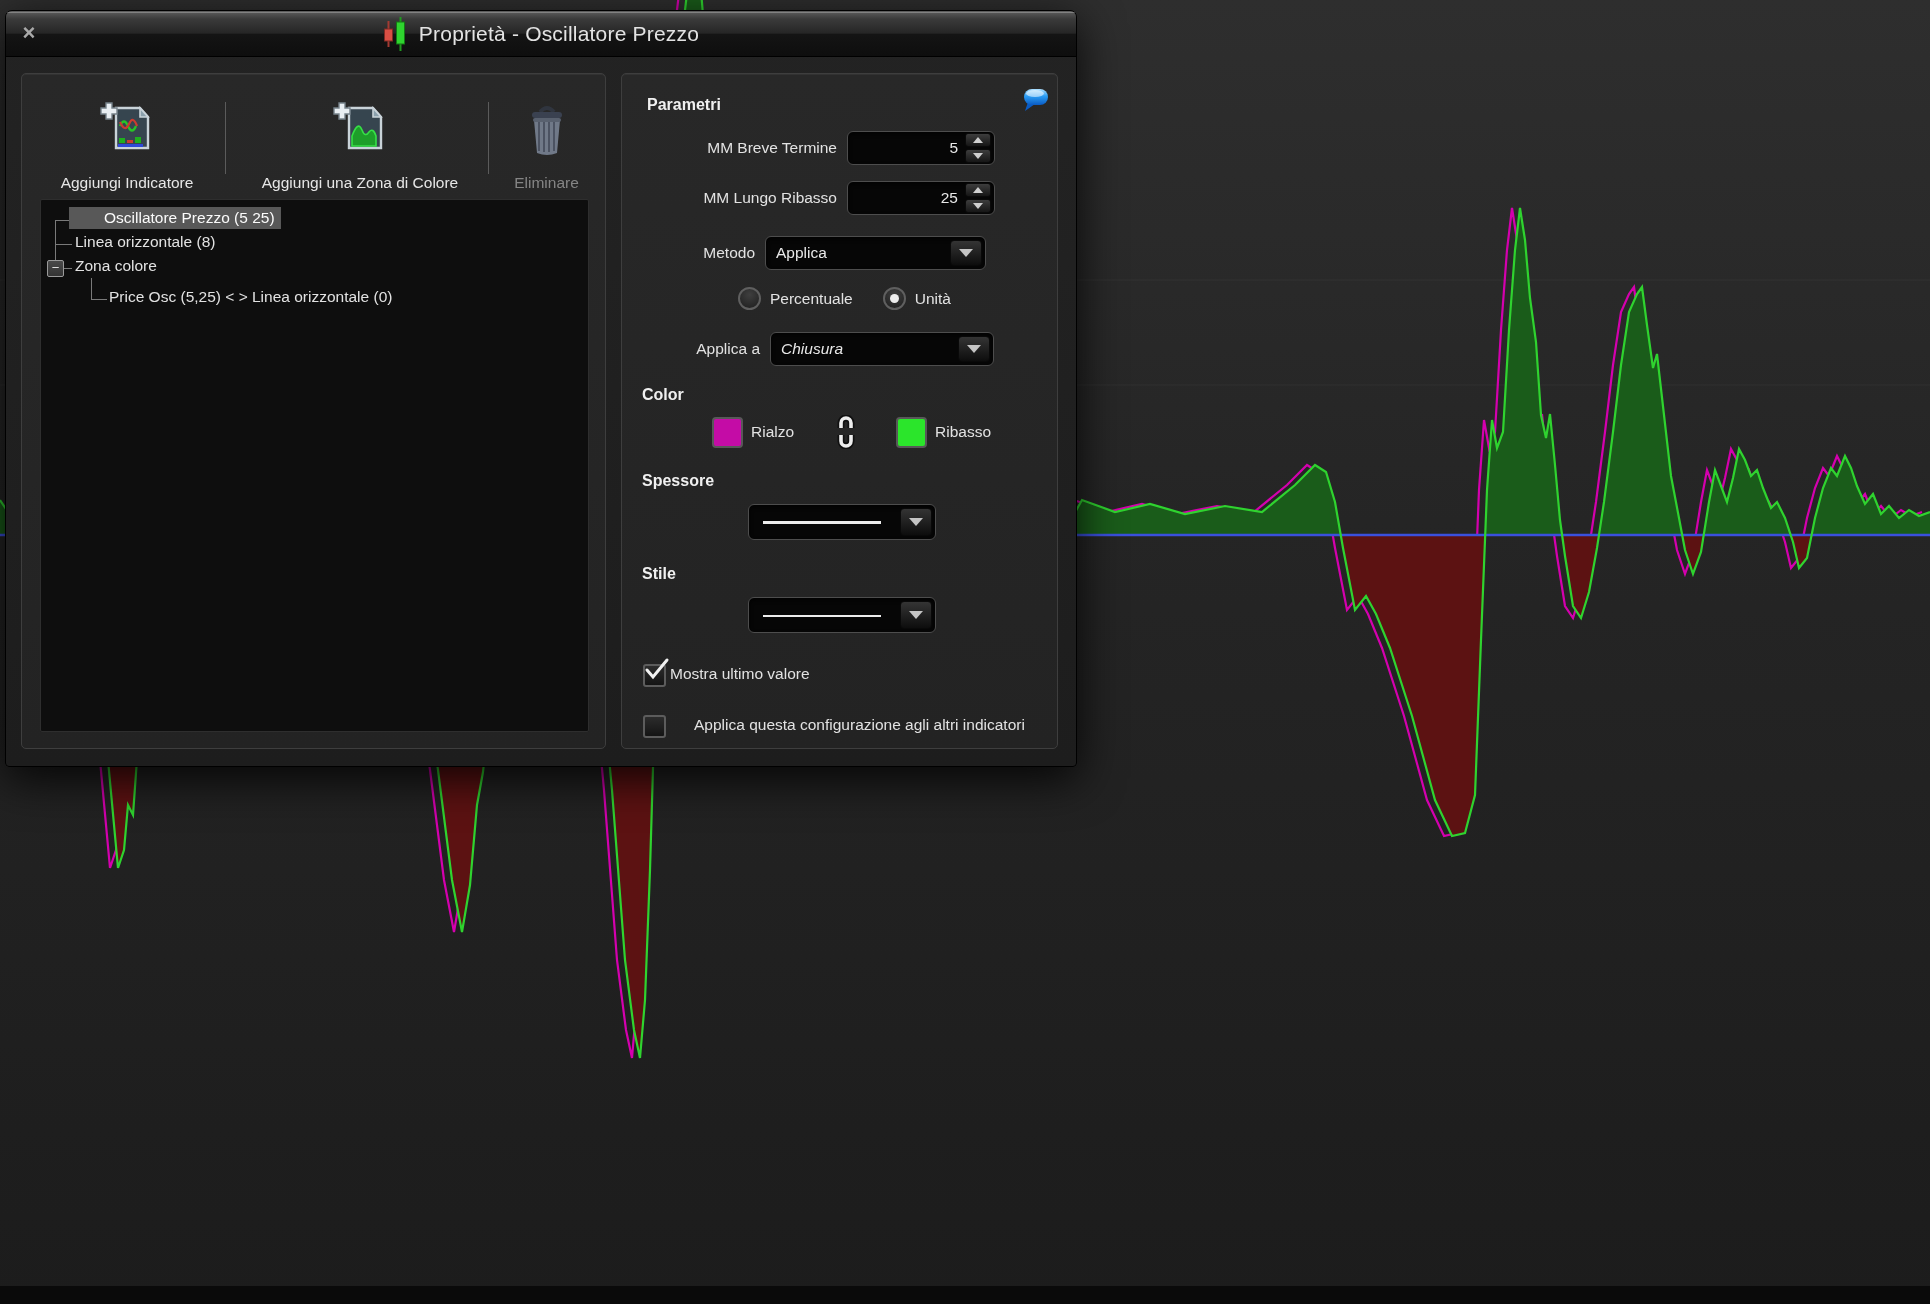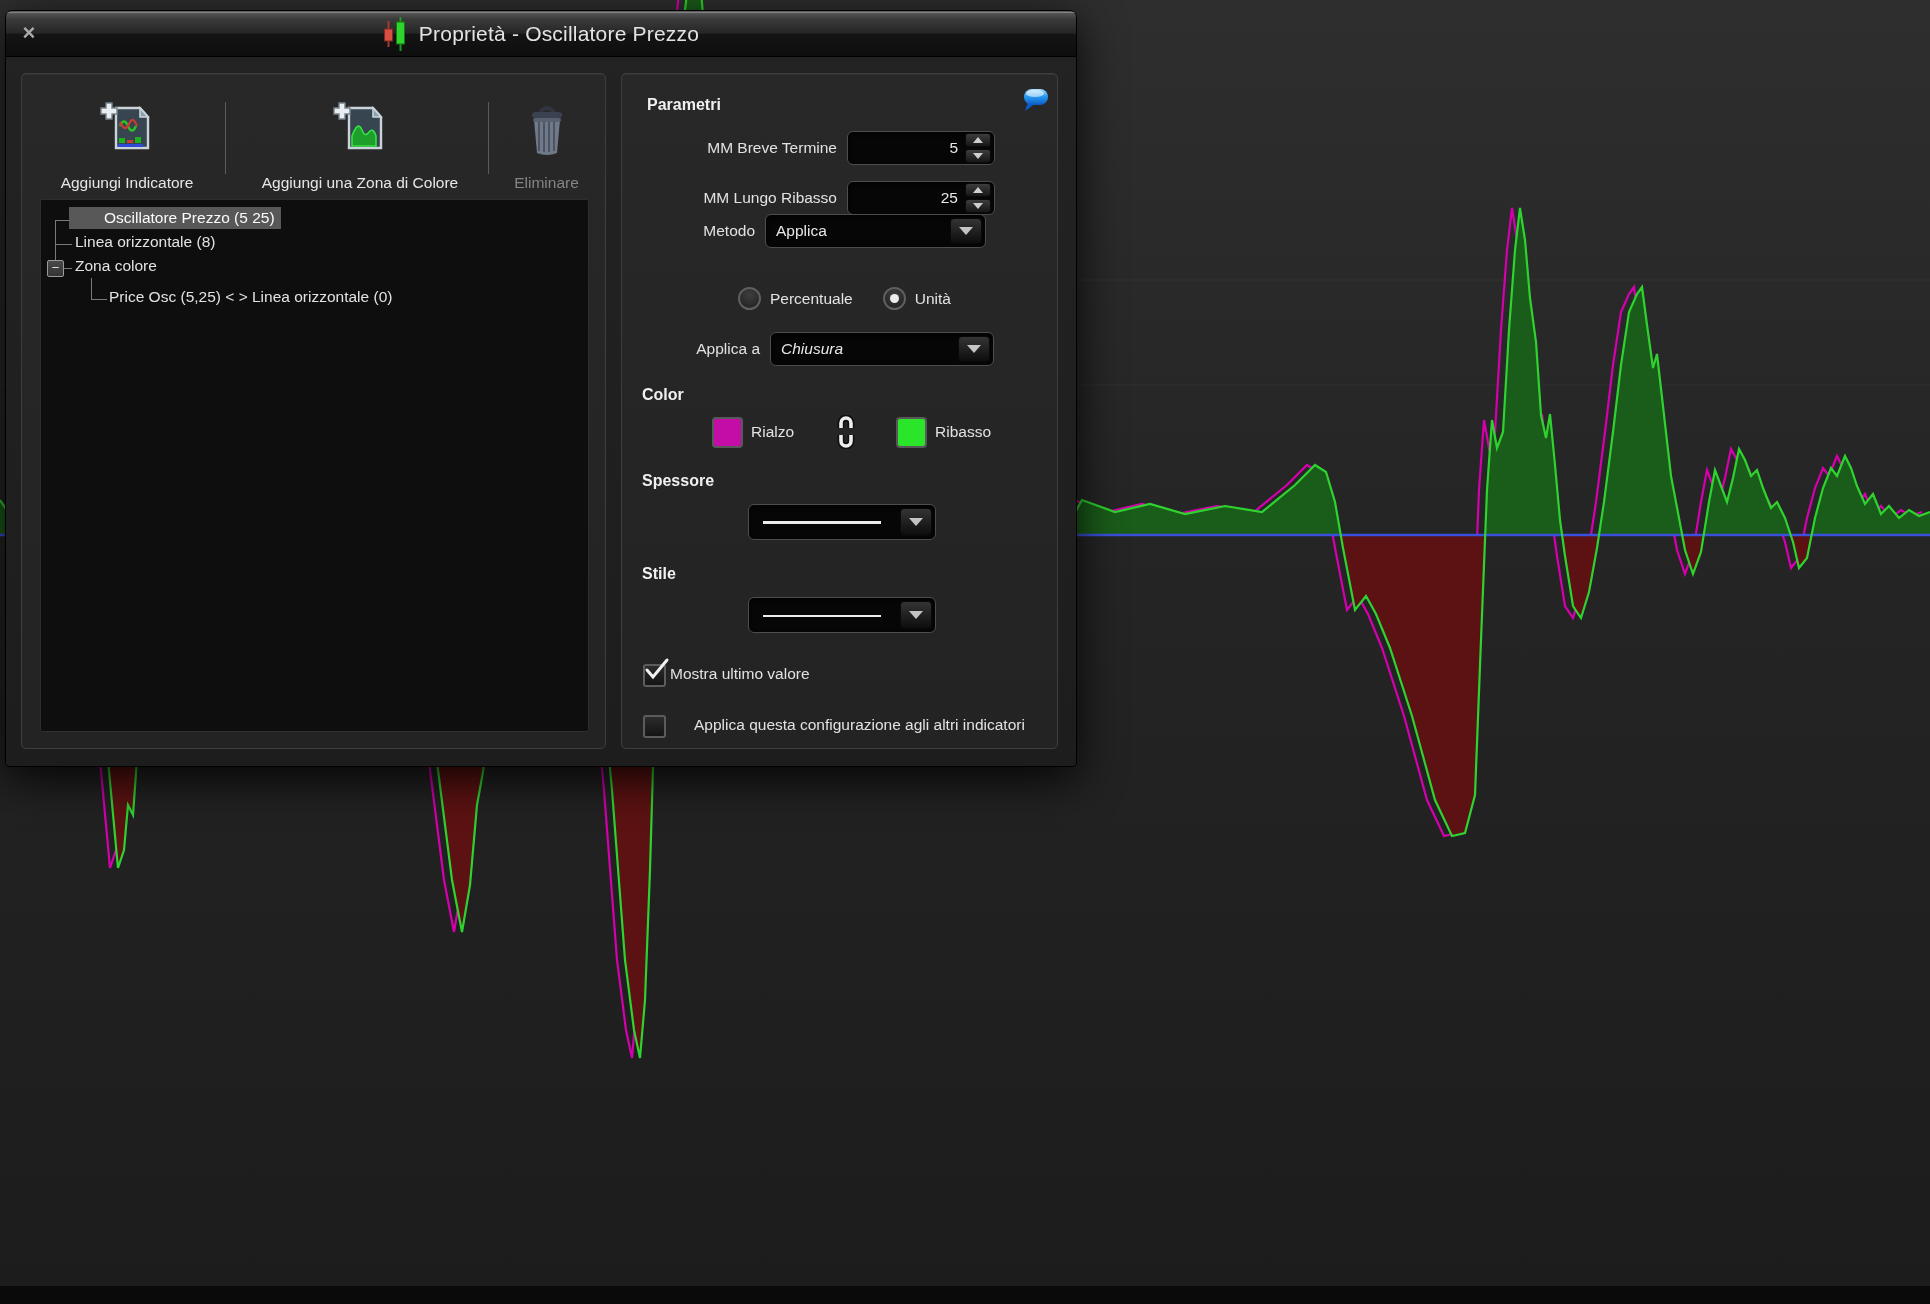--- a/index.html
+++ b/index.html
@@ -211,21 +211,21 @@
             <div class="spin-btn">
                 <div class="tri-up"></div>
               </div>
             <div class="spin-btn">
                 <div class="tri-dn"></div>
               </div>
           </div>
         </div>
       </div>
 
-      <div class="form-row" style="top:140px;align-items:center;">
+      <div class="form-row" style="top:162px;align-items:center;">
         <div class="f-label" style="width:133px;">Metodo</div>
         <div class="dropdown" style="width:219px;margin-left:10px;">
           <div class="dd-text">Applica</div>
           <div class="dd-btn">
               <div class="dd-tri"></div>
             </div>
         </div>
       </div>
 
       <div class="form-row" style="top:213px;left:116px;">

